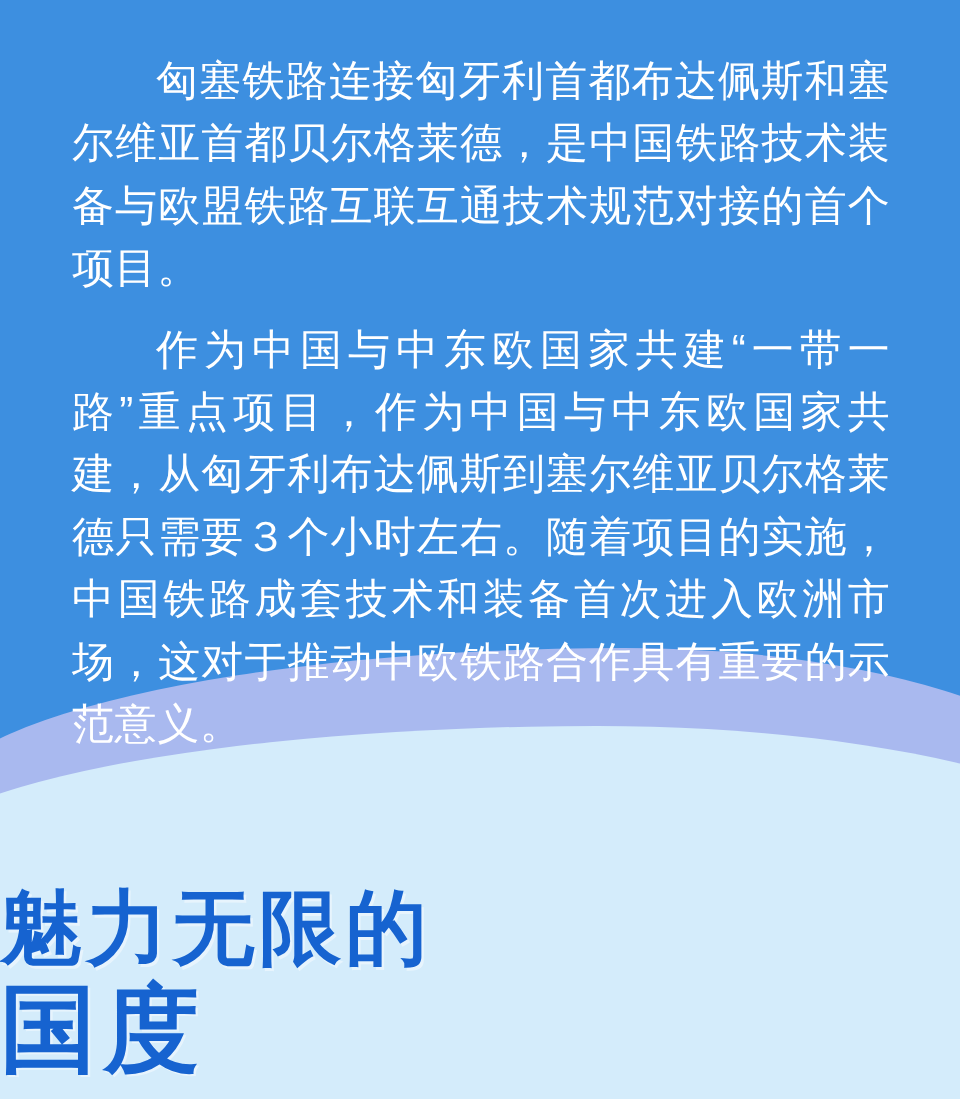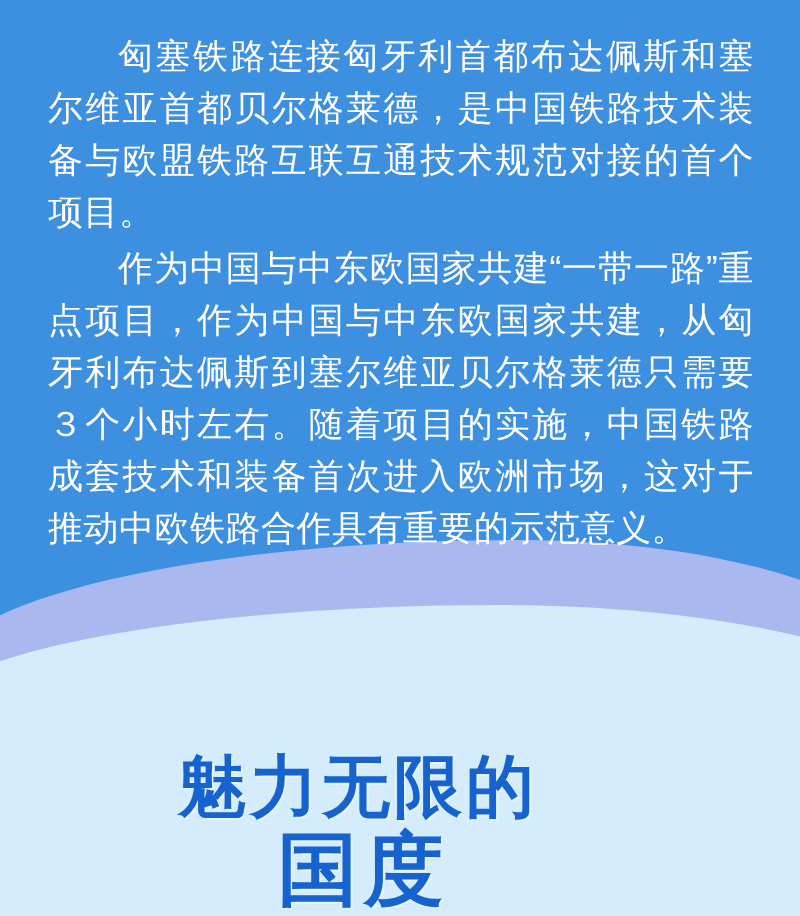--- a/index.html
+++ b/index.html
@@ -58,50 +58,47 @@
     width: 714px;
     z-index: 5;
     color: #ffffff;
     font-size: 35px;
     line-height: 52px;
     letter-spacing: 0.5px;
     text-align: justify;
     font-family: "Liberation Sans", sans-serif;
   }
   .body-text p {
-    margin: 4px;
+    margin: 16px;
     text-indent: 2em;
   }
   .title-block {
     position: absolute;
     left: 0;
     top: 735px;
     width: 716px;
     z-index: 6;
-    text-align: center;
-    margin-top: 12px;
   }
   .title-line-1 {
     font-size: 68px;
     line-height: 78px;
     font-weight: bold;
     color: #1663d0;
     letter-spacing: 4px;
     text-shadow: 2px 2px 0 rgba(255,255,255,0.45);
     font-family: "Liberation Sans", sans-serif;
   }
   .title-line-2 {
     font-size: 80px;
     line-height: 90px;
     font-weight: bold;
     color: #1663d0;
     letter-spacing: 6px;
     text-shadow: 2px 2px 0 rgba(255,255,255,0.45);
     font-family: "Liberation Sans", sans-serif;
-    padding-left: 11px;
   }
 </style>
 </head>
 <body>
 
 <div class="poster">
 
   <div class="top-band"></div>
   <div class="wave-periwinkle"></div>
   <div class="wave-light"></div>

